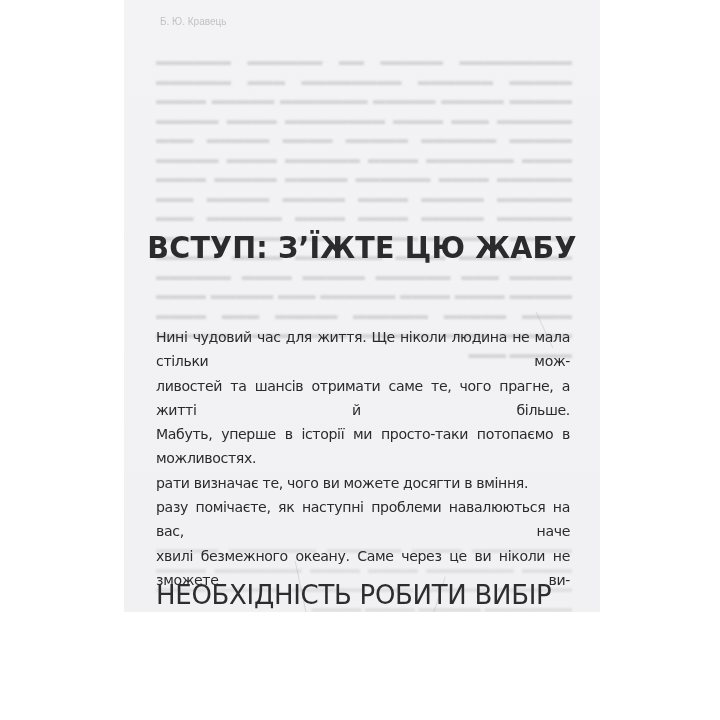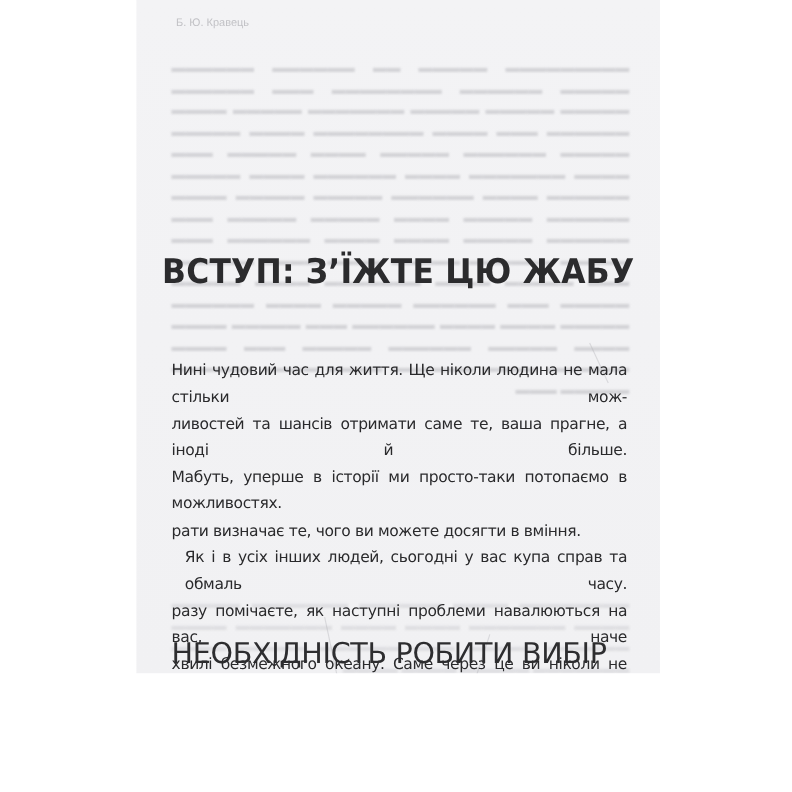--- a/index.html
+++ b/index.html
@@ -103,26 +103,25 @@
 
   <div class="scratch" style="left:180px; top:560px; height:90px; transform:rotate(-12deg);"></div>
   <div class="scratch" style="left:310px; top:575px; height:70px; transform:rotate(18deg);"></div>
   <div class="scratch" style="left:420px; top:310px; height:40px; transform:rotate(-25deg);"></div>
 
   <div class="title">ВСТУП: З’ЇЖТЕ ЦЮ ЖАБУ</div>
 
   <div class="body-text" style="top:325px;">
     <p>
       <span class="line" style="display: block; white-space: normal;">Нині чудовий час для життя. Ще ніколи людина не мала стільки мож-</span>
-      <span class="line" style="display: block; white-space: normal;">ливостей та шансів отримати саме те, ваша прагне, а іноді й більше.</span>
+      <span class="line" style="display: block; white-space: normal;">ливостей та шансів отримати саме те, чого прагне, а житті й більше.</span>
       <span class="line" style="display: block; white-space: normal;">Мабуть, уперше в історії ми просто-таки потопаємо в можливостях.</span>
       <span class="line last" style="display: block; white-space: normal;">рати визначає те, чого ви можете досягти в вміння.</span>
     </p>
     <p>
-      <span class="line" style="padding-left: 12px; display: block; white-space: normal;">Як і в усіх інших людей, сьогодні у вас купа справ та обмаль часу.</span>
       <span class="line" style="display: block; white-space: normal;">разу помічаєте, як наступні проблеми навалюються на вас, наче</span>
       <span class="line" style="display: block; white-space: normal;">хвилі безмежного океану. Саме через це ви ніколи не зможете ви-</span>
 
     </p>
   </div>
 
   <div class="subheading">НЕОБХІДНІСТЬ РОБИТИ ВИБІР</div>
 
   <div class="body-text" style="top:625px;">
     <p>

